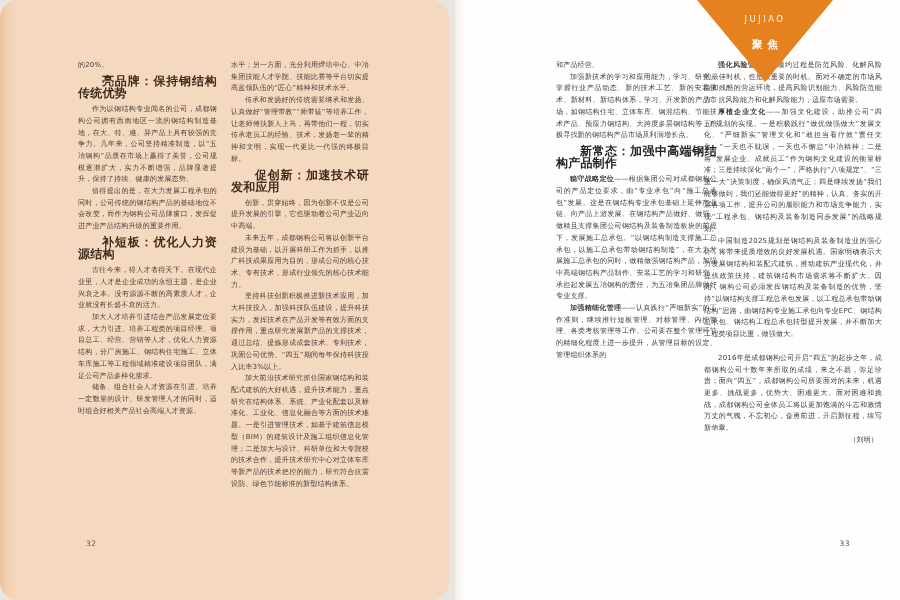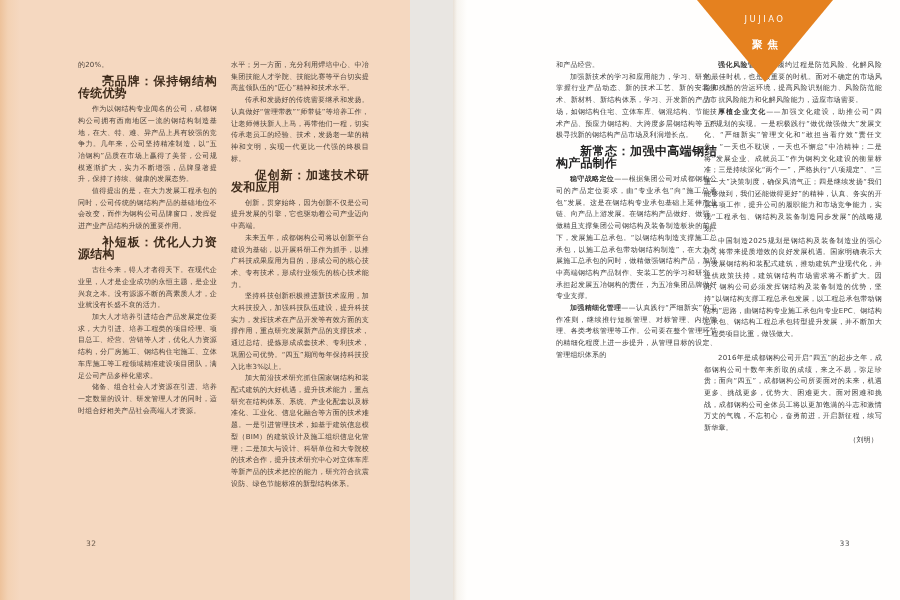--- a/index.html
+++ b/index.html
@@ -1,22 +1,22 @@
 <!DOCTYPE html>
 <html><head>
 <meta charset="utf-8">
 <style>
   html,body{margin:0;padding:0;}
   body{width:900px;height:600px;overflow:hidden;background:#e9e6e2;
        font-family:"DejaVu Sans",sans-serif;}
   .spread{position:relative;width:900px;height:600px;}
 
   
-  .page-left{position:absolute;left:0;top:0;width:410px;height:600px;
-    background:linear-gradient(90deg,#edc29b 0,#f3d2b4 8px,#f5d8c0 20px,#f5d8c0 100%);}
+  .page-left{position:absolute;left:0;top:0;width:449px;height:600px;
+    background:linear-gradient(90deg,#edc29b 0,#f3d2b4 8px,#f5d8c0 20px,#f5d8c0 100%);border-radius:18px;}
   
   .page-right{position:absolute;left:453px;top:0;width:447px;height:600px;
     background:linear-gradient(90deg,#e8e0d6 0,#f7f4ef 4px,#fffefd 14px,#fffefd 100%);}
 
   .col{position:absolute;top:60px;height:462px;overflow:hidden;}
   .col p,.col h4{margin:0;font-size:7px;line-height:11.7px;text-align:justify;
     color:#4a413a;font-weight:normal;letter-spacing:.2px;}
   .page-right .col p,.page-right .col h4{color:#3c3c3c;}
   .blk.para{text-indent:2em;}
   .blk.cont{text-indent:0;}

